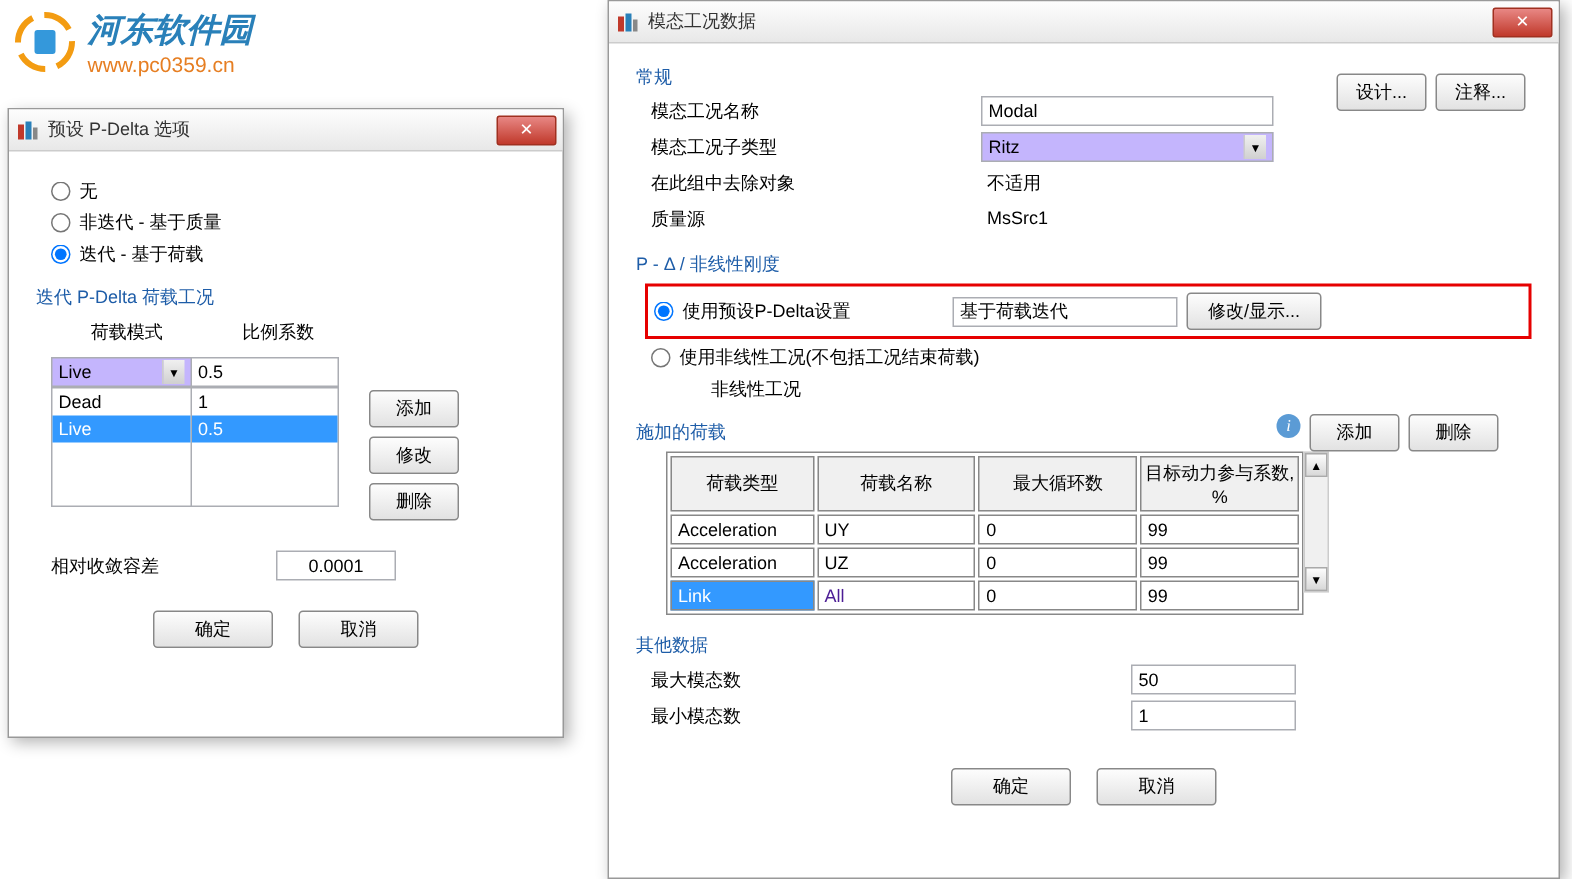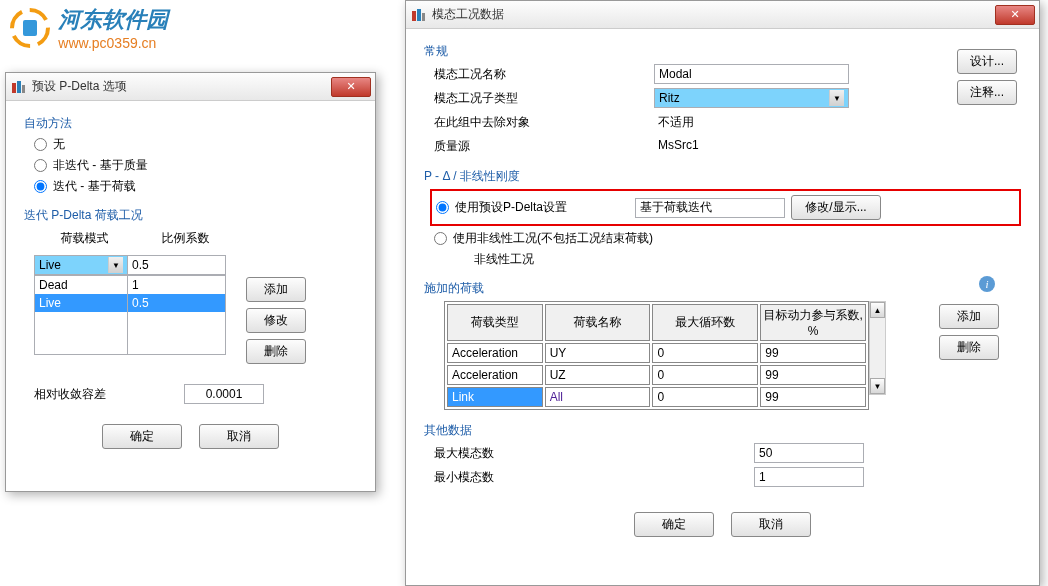--- a/index.html
+++ b/index.html
@@ -29,21 +29,21 @@
     .radio-row input[type=radio] { margin-right: 6px; }
     
     .form-row { display: flex; align-items: center; margin: 4px 0 4px 10px; }
     .form-label { width: 130px; }
     .form-label-wide { width: 220px; }
     .form-input { border: 1px solid #abadb3; padding: 2px 4px; height: 20px; background: #fff; }
     .form-input.readonly { background: #f0f0f0; }
     
     .btn { background: linear-gradient(to bottom, #fdfdfd, #e2e2e2); border: 1px solid #888; border-radius: 3px; padding: 3px 10px; min-width: 60px; cursor: pointer; text-align: center; }
     
-    .dropdown { border: 1px solid #abadb3; padding: 2px 4px; height: 20px; background: #7dd3fc; display: flex; align-items: center; justify-content: space-between; }
+    .dropdown { border: 1px solid #abadb3; padding: 2px 4px; height: 20px; background: #c4b5fd; display: flex; align-items: center; justify-content: space-between; }
     .dropdown-arrow { width: 15px; height: 16px; background: linear-gradient(to bottom, #f0f0f0, #d0d0d0); border-left: 1px solid #ccc; display: flex; align-items: center; justify-content: center; font-size: 8px; }
     
     .load-table { display: flex; margin-left: 10px; margin-top: 4px; }
     .load-table-col1 { width: 94px; }
     .load-table-col2 { width: 98px; border-left: none; }
     .load-header-row { display: flex; justify-content: space-around; padding: 2px 0 4px 0; }
     .load-list { border: 1px solid #abadb3; height: 80px; background: #fff; }
     .load-list-item { padding: 2px 4px; }
     .load-list-item.selected { background: #3399ff; color: #fff; }
     .load-buttons { margin-left: 20px; display: flex; flex-direction: column; gap: 6px; margin-top: 22px; }
@@ -54,21 +54,21 @@
     
     .data-table { width: 425px; border: 1px solid #888; margin-left: 10px; }
     .data-table th { border: 1px solid #888; background: #f0f0f0; padding: 2px; font-weight: normal; text-align: center; }
     .data-table td { border: 1px solid #888; padding: 2px 4px; text-align: left; background: #fff; }
     .data-table tr.selected td { background: #3399ff; color: #fff; }
     .data-table tr.selected td:first-child { background: #3399ff; }
     .table-scroll { display: inline-block; width: 17px; height: 94px; background: #f0f0f0; border: 1px solid #ccc; vertical-align: top; position: relative; }
     .scroll-up, .scroll-down { height: 16px; background: linear-gradient(to bottom, #fdfdfd, #d8d8d8); border: 1px solid #aaa; display: flex; align-items: center; justify-content: center; font-size: 8px; }
     .scroll-down { position: absolute; bottom: 0; width: 100%; }
     
-    .right-side-buttons { position: absolute; right: 22px; display: flex; flex-direction: column; gap: 6px; }
+    .right-side-buttons { position: absolute; right: 22px; display: flex; flex-direction: row; gap: 6px; }
     .info-icon { width: 16px; height: 16px; border-radius: 50%; background: #5b9bd5; color: #fff; display: inline-flex; align-items: center; justify-content: center; font-style: italic; font-family: Georgia; font-size: 11px; margin-left: 40px; margin-bottom: 6px; }
   </style>
 </head>
 <body>
 
 <div class="watermark">
   <span class="watermark-icon">
     <svg viewBox="0 0 50 40">
         <circle cx="25" cy="20" r="18" fill="none" stroke="#f39c12" stroke-width="4" stroke-dasharray="20 8"></circle>
         <rect x="18" y="12" width="14" height="16" fill="#3498db" rx="2"></rect>
@@ -87,21 +87,20 @@
           <rect x="2" y="4" width="4" height="10" fill="#c0392b"></rect>
           <rect x="7" y="2" width="4" height="12" fill="#2980b9"></rect>
           <rect x="12" y="6" width="3" height="8" fill="#888"></rect>
         </svg>
     </span>
     <span class="titlebar-text">预设 P-Delta 选项</span>
     <div class="close-btn">✕</div>
   </div>
   <div class="window-body">
     <div class="fieldset">
-      <div class="legend">自动方法</div>
       <div class="radio-row">
         <input type="radio" name="am" style="">
         <span>无</span>
       </div>
       <div class="radio-row">
         <input type="radio" name="am" style="">
         <span>非迭代 - 基于质量</span>
       </div>
       <div class="radio-row">
         <input type="radio" name="am" checked="" style="">

